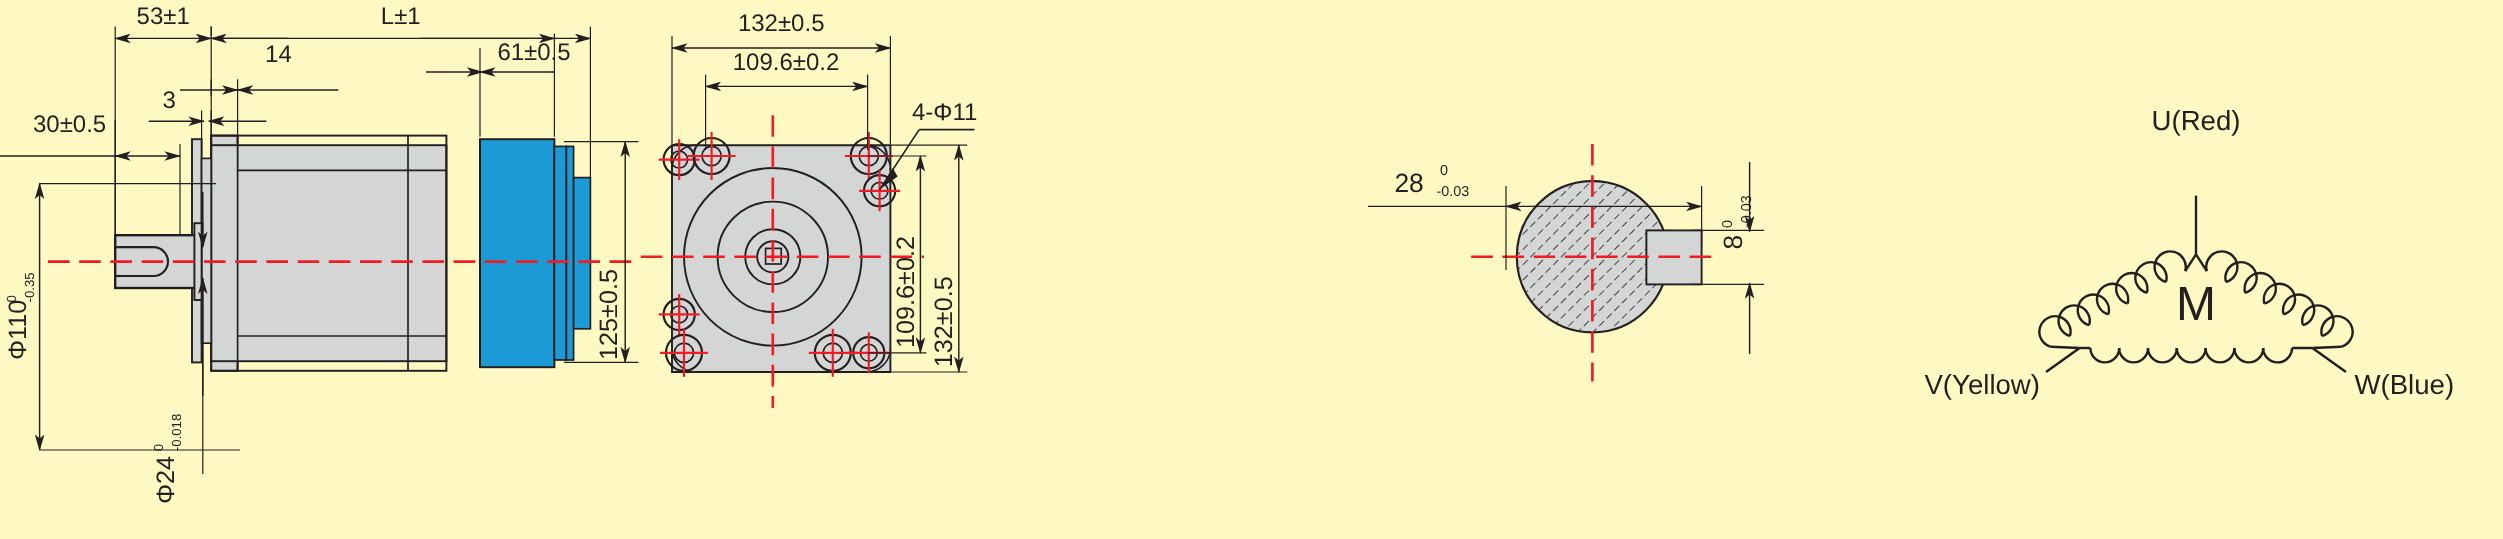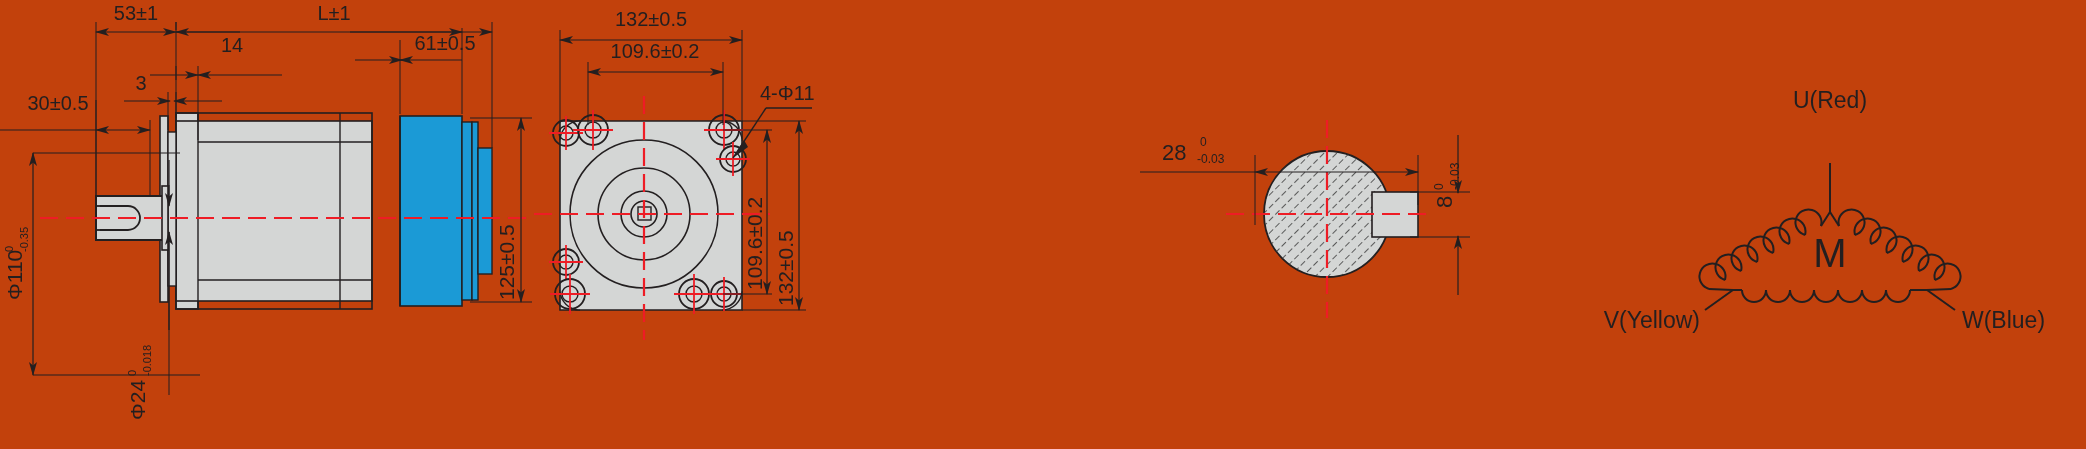--- a/index.html
+++ b/index.html
@@ -1,17 +1,17 @@
 <!DOCTYPE html>
 <html><head>
 <meta charset="utf-8">
 <style>
   html,body{margin:0;padding:0;background:#ffffff;}
   body{width:2086px;height:449px;font-family:"Liberation Sans",sans-serif;overflow:hidden;}
-  #root{position:relative;width:2086px;height:449px;background:#c2410c;}
+  #root{position:relative;width:2086px;height:449px;background:#fef9c3;}
   svg{display:block;}
   .txt{font-family:"Liberation Sans",sans-serif;fill:#231f20;}
 </style>
 </head>
 <body>
 
 <div id="root">
 
 <svg width="2086" height="449" viewBox="0 0 2086 449">
   <defs>

